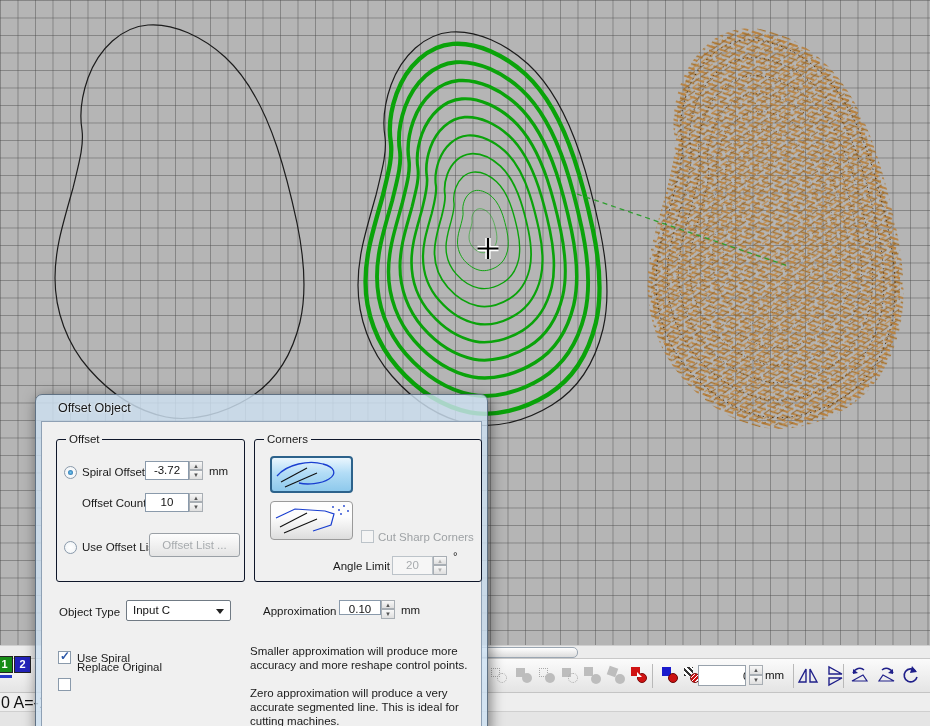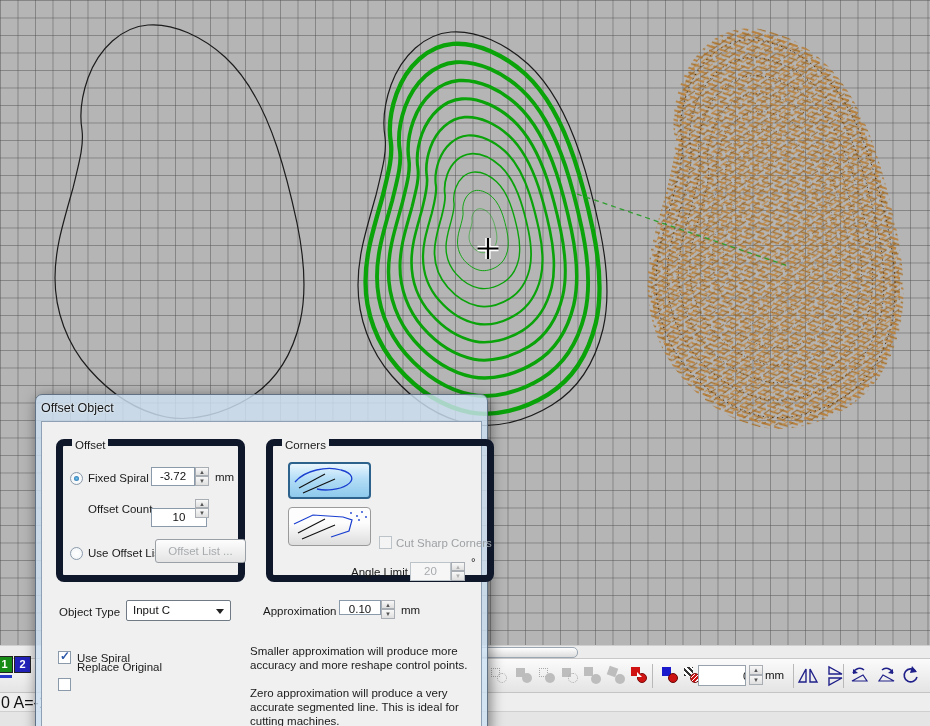--- a/index.html
+++ b/index.html
@@ -48,26 +48,26 @@
   .swatch { position:absolute; top:656px; width:17px; height:17px; border:1px solid #222;
     color:#fff; font-size:11px; font-weight:bold; text-align:center; line-height:15px; }
   .swatch-underline { position:absolute; top:675px; height:3px; background:#2538c8; }
   .status-left { position:absolute; left:1px; top:694px; font-size:16px; color:#111; }
 
   
   #dialog { position:absolute; left:35px; top:394px; width:453px; height:340px;
     background:rgba(205,224,242,.82); border:1px solid #5f7183; border-radius:7px 7px 0 0;
     box-shadow:2px 3px 14px rgba(0,0,0,.5); }
   #dialog-title { position:absolute; left:0; top:0; right:0; height:26px;
-    font-size:12.5px; color:#151515; line-height:26px; padding-left:5px;
+    font-size:12.5px; color:#151515; line-height:26px; padding-left:22px;
     text-shadow:0 0 3px #fff; }
   #dialog-body { position:absolute; left:5px; top:26px; width:441px; height:314px;
     background:#f0f0f0; border:1px solid #8ea0b4; }
 
-  .grp { position:absolute; border:7px solid #0f172a; border-radius:8px; }
+  .grp { position:absolute; border:1px solid #0f172a; border-radius:3px; }
   .grp-label { position:absolute; left:9px; top:-7px; background:#f0f0f0; padding:0 3px;
     font-size:11.5px; color:#1a1a1a; }
   .lbl { position:absolute; font-size:11.5px; color:#1a1a1a; white-space:nowrap; }
   .lbl-dis { color:#9ea2a5; }
   .field { position:absolute; background:#fff; border:1px solid #8a9aab; font-size:11.5px;
     color:#111; text-align:center; line-height:17px; }
   .field-dis { background:#f6f6f6; color:#a7abae; border-color:#bcc3c9; }
   .radio { position:absolute; width:13px; height:13px; border:1px solid #8a9aab; border-radius:50%;
     background:radial-gradient(#ffffff,#eef2f5); }
   .radio.sel::after { content:""; position:absolute; left:3px; top:3px; width:5px; height:5px;
@@ -256,41 +256,41 @@
   <div class="swatch-underline" style="left:-4px;width:16px"></div>
   <div class="status-left">0 A=-14</div>
 
   <div id="dialog">
     <div id="dialog-title">Offset Object</div>
     <div id="dialog-body">
 
       <div class="grp" style="left:14px;top:17px;width:189px;height:143px">
         <span class="grp-label">Offset</span>
         <div class="radio sel" style="left:7px;top:26px"></div>
-        <span class="lbl" style="left:25px;top:26px">Fixed Spiral</span>
+        <span class="lbl" style="left:25px;top:26px">Spiral Offset</span>
         <div class="field" style="left:88px;top:21px;width:44px;height:19px">-3.72</div>
         <div class="spin" style="left:132px;top:21px;height:19px">
           <div class="up" style="height:9px;line-height:8px">▲</div>
             <div class="dn" style="top:9px;height:10px;line-height:9px">▼</div>
           </div>
         <span class="lbl" style="left:152px;top:25px">mm</span>
 
         <span class="lbl" style="left:25px;top:57px">Offset Count</span>
-        <div class="field" style="left:88px;top:62px;width:56px;height:19px">10</div>
+        <div class="field" style="left:88px;top:53px;width:44px;height:19px">10</div>
         <div class="spin" style="left:132px;top:53px;height:19px">
           <div class="up" style="height:9px;line-height:8px">▲</div>
             <div class="dn" style="top:9px;height:10px;line-height:9px">▼</div>
           </div>
 
         <div class="radio" style="left:7px;top:101px"></div>
         <span class="lbl" style="left:25px;top:101px">Use Offset List</span>
         <div class="btn btn-dis" style="left:92px;top:93px;width:91px;height:24px;line-height:22px">Offset List ...</div>
       </div>
 
-      <div class="grp" style="left:224px;top:17px;width:228px;height:143px">
+      <div class="grp" style="left:212px;top:17px;width:228px;height:143px">
         <span class="grp-label">Corners</span>
 
         <div class="corner-btn sel" style="left:15px;top:16px;height:37px">
           <svg width="79" height="33" viewBox="0 0 79 33">
             <path d="M5 18 C15 6 37 2 51 6 C63 9 65 16 57 21 C49 26 35 27 27 25" fill="none" stroke="#1a3fd0" stroke-width="1.3"></path>
             <path d="M9 24 L35 10" stroke="#111" stroke-width="1.1"></path>
             <path d="M13 29 L45 15" stroke="#111" stroke-width="1.1"></path>
             </svg></div>
 
         <div class="corner-btn plain" style="left:15px;top:61px;height:39px">

